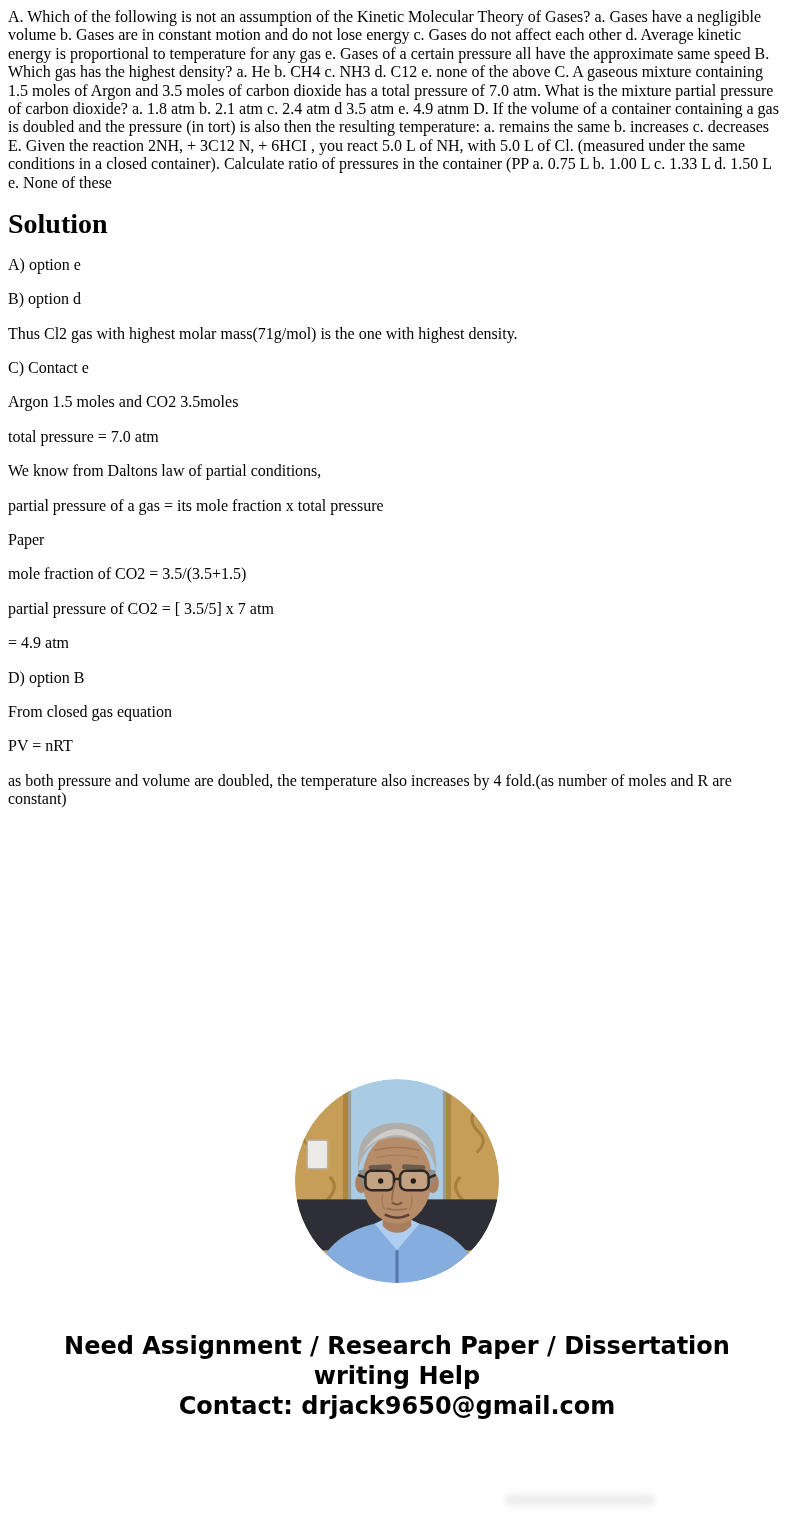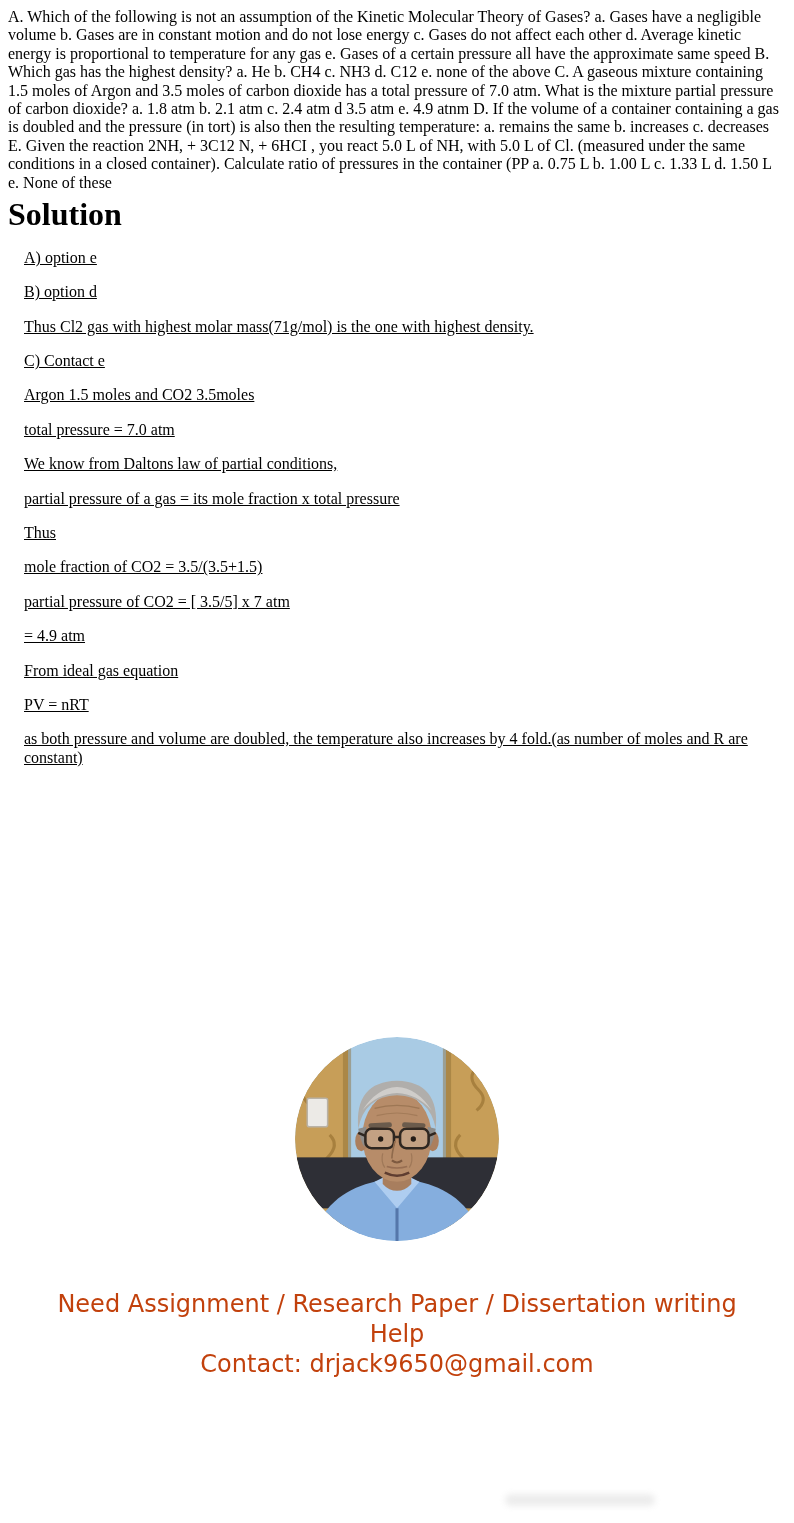--- a/index.html
+++ b/index.html
@@ -5,45 +5,45 @@
   html, body { margin: 0; padding: 0; background: #ffffff; }
   body {
     width: 794px;
     min-height: 1523px;
     font-family: "Liberation Serif", serif;
     font-size: 16px;
     color: #000000;
     position: relative;
   }
   .doc { padding: 8px; }
-  .question { margin: 0 0 4px 0; line-height: 1.15; }
+  .question { margin: 0 0 16px 0; line-height: 1.15; }
   .solution-heading {
     font-family: "Liberation Serif", serif;
-    font-size: 32px;
+    font-size: 28px;
     font-weight: bold;
     margin: 4px 0;
   }
-  .sol-p { margin: 16px 16px; line-height: 1.15; text-decoration: underline; }
+  .sol-p { margin: 16px 0; line-height: 1.15; }
   .avatar-wrap {
     width: 204px;
     height: 204px;
     margin: 270px auto 0 auto;
     border-radius: 50%;
     overflow: hidden;
   }
   .avatar-wrap svg { display: block; width: 204px; height: 204px; }
   .footer {
     width: 740px;
     margin: 48px auto 0 auto;
     text-align: center;
     font-family: "DejaVu Sans", sans-serif;
-    font-weight: normal;
+    font-weight: bold;
     font-size: 24px;
     line-height: 30px;
-    color: #c2410c;
+    color: #000000;
   }
   .smudge {
     position: absolute;
     left: 505px;
     top: 1494px;
     width: 150px;
     height: 12px;
     background: #9a9a9a;
     opacity: 0.18;
     border-radius: 6px;
@@ -60,25 +60,26 @@
   <h2 class="solution-heading">Solution</h2>
 
   <p class="sol-p">A) option e</p>
   <p class="sol-p">B) option d</p>
   <p class="sol-p">Thus Cl2 gas with highest molar mass(71g/mol) is the one with highest density.</p>
   <p class="sol-p">C) Contact e</p>
   <p class="sol-p">Argon 1.5 moles and CO2 3.5moles</p>
   <p class="sol-p">total pressure = 7.0 atm</p>
   <p class="sol-p">We know from Daltons law of partial conditions,</p>
   <p class="sol-p">partial pressure of a gas = its mole fraction x total pressure</p>
-  <p class="sol-p">Thus</p>
+  <p class="sol-p">Paper</p>
   <p class="sol-p">mole fraction of CO2 = 3.5/(3.5+1.5)</p>
   <p class="sol-p">partial pressure of CO2 = [ 3.5/5] x 7 atm</p>
   <p class="sol-p">= 4.9 atm</p>
-  <p class="sol-p">From ideal gas equation</p>
+  <p class="sol-p">D) option B</p>
+  <p class="sol-p">From closed gas equation</p>
   <p class="sol-p">PV = nRT</p>
   <p class="sol-p">as both pressure and volume are doubled, the temperature also increases by 4 fold.(as number of moles and R are constant)</p>
 
   <div class="avatar-wrap">
     <svg viewBox="0 0 200 200" xmlns="http://www.w3.org/2000/svg">
       <defs>
         <clipPath id="avc">
             <circle cx="100" cy="100" r="100"></circle>
           </clipPath>
       </defs>

